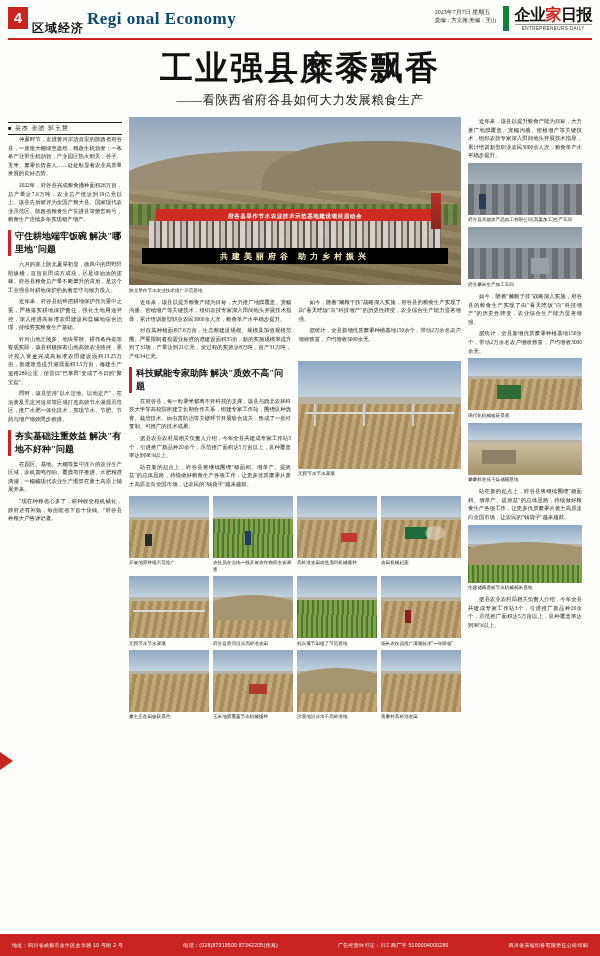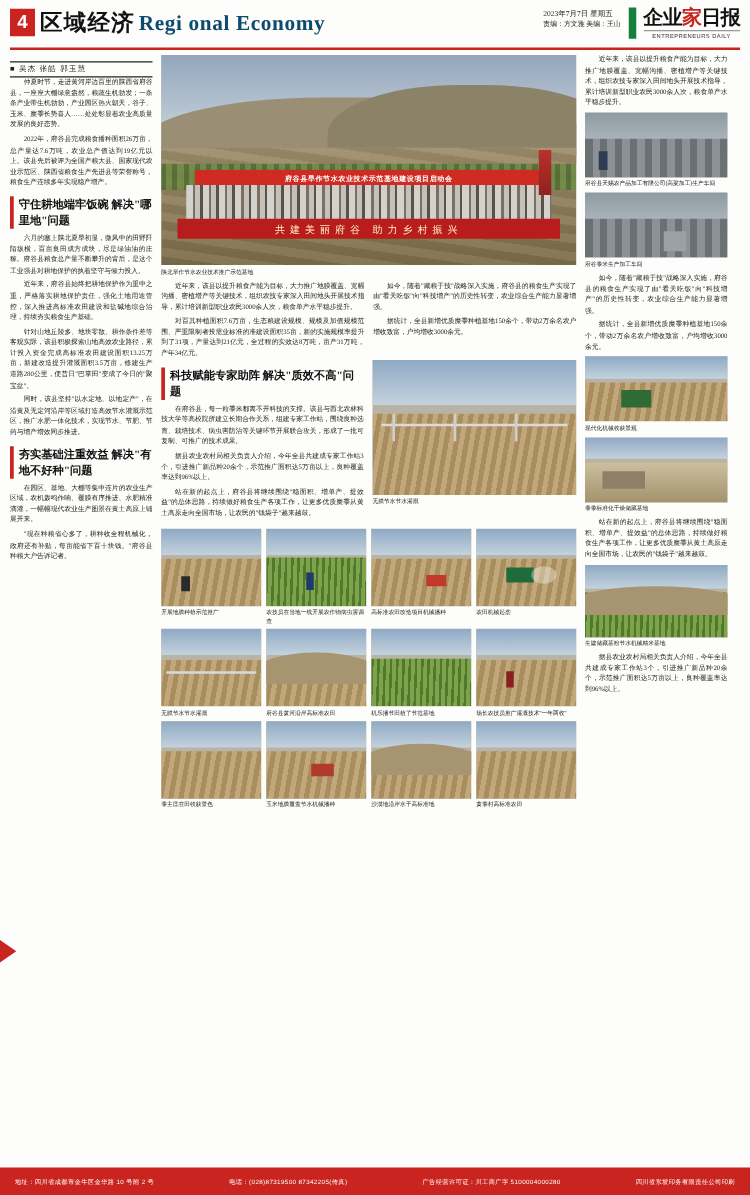--- a/index.html
+++ b/index.html
@@ -24,22 +24,22 @@
     padding-bottom:3px;
     height:34px;
   }
   .sec-badge {
     width:20px; height:22px; background:#c9241f; color:#fff;
     font-size:15px; font-weight:bold; line-height:22px; text-align:center;
     font-family:"Liberation Sans", sans-serif;
     margin-top:1px;
   }
   .sec-name {
-    font-size:18px; font-weight:bold; letter-spacing:1px;
-    margin-left:4px; line-height:24px; color:#111;
+    font-size:12px; font-weight:bold; letter-spacing:1px;
+    margin-left:4px; line-height:24px; color:#111;margin-top:10px;
   }
   .sec-name-en {
     font-size:17px; font-weight:bold; color:#0c4a6e;
     margin-left:3px; line-height:25px; letter-spacing:0.5px;
     font-family:"Liberation Serif", serif;
   }
   .mast-right { margin-left:auto; display:flex; align-items:flex-start; }
   .mast-meta {
     font-size:5.5px; color:#222; line-height:8px; text-align:left;
     margin-top:2px; margin-right:6px;
@@ -127,21 +127,21 @@
       background:repeating-linear-gradient(90deg,#4e6b2f 0 4px,#6d8a44 4px 9px); opacity:.85; }
   .banner-red {
     position:absolute; left:8%; right:8%; top:55%; height:15px;
     background:#cf2b22; color:#fff; font-size:5.6px; font-weight:bold;
     display:flex; align-items:center; justify-content:center; letter-spacing:.5px;
     font-family:"Liberation Sans", sans-serif;
     box-shadow:0 1px 2px rgba(0,0,0,.3);
   }
   .banner-red2 {
     position:absolute; left:4%; right:4%; top:78%; height:16px;
-    background:#b91c1c; color:#fff3c4; font-size:8px; font-weight:normal;
+    background:#000000; color:#fff3c4; font-size:8px; font-weight:bold;
     display:flex; align-items:center; justify-content:center; letter-spacing:4px;
   }
   .crowd {
     position:absolute; left:6%; right:6%; top:62%; height:18%;
     background:repeating-linear-gradient(90deg,#d8d5d0 0 5px,#7a6f66 5px 7px,#c9c4bd 7px 11px,#56504a 11px 13px);
     opacity:.95;
   }
   .person-red {
     position:absolute; right:6%; top:45%; width:10px; height:36px;
     background:linear-gradient(#b9302a,#8e231f);
@@ -192,20 +192,24 @@
       </div>
       <div class="logo-box">
         <div class="logo-cn">
           <span>企业</span><span class="red">家</span><span>日报</span>
         </div>
         <div class="logo-en">ENTREPRENEURS DAILY</div>
       </div>
     </div>
   </div>
 
+  <div class="headline-wrap">
+    <div class="headline">工业强县糜黍飘香</div>
+    <div class="subhead">——看陕西省府谷县如何大力发展粮食生产</div>
+  </div>
 
   <div class="body-grid">
 
     <div class="col-left">
       <div class="byline">■ 吴杰  张皓  郭玉慧</div>
       <div class="txt">
         <p>仲夏时节，走进黄河岸边百里的陕西省府谷县，一座座大棚绿意盎然，粮蔬生机勃发；一条条产业带生机勃勃，产业园区热火朝天，谷子、玉米、糜黍长势喜人……处处彰显着农业高质量发展的良好态势。</p>
         <p>2022年，府谷县完成粮食播种面积26万亩，总产量达7.6万吨，农业总产值达到19亿元以上。该县先后被评为全国产粮大县、国家现代农业示范区、陕西省粮食生产先进县等荣誉称号，粮食生产连续多年实现稳产增产。</p>
       </div>
       <div class="subtitle">守住耕地端牢饭碗

